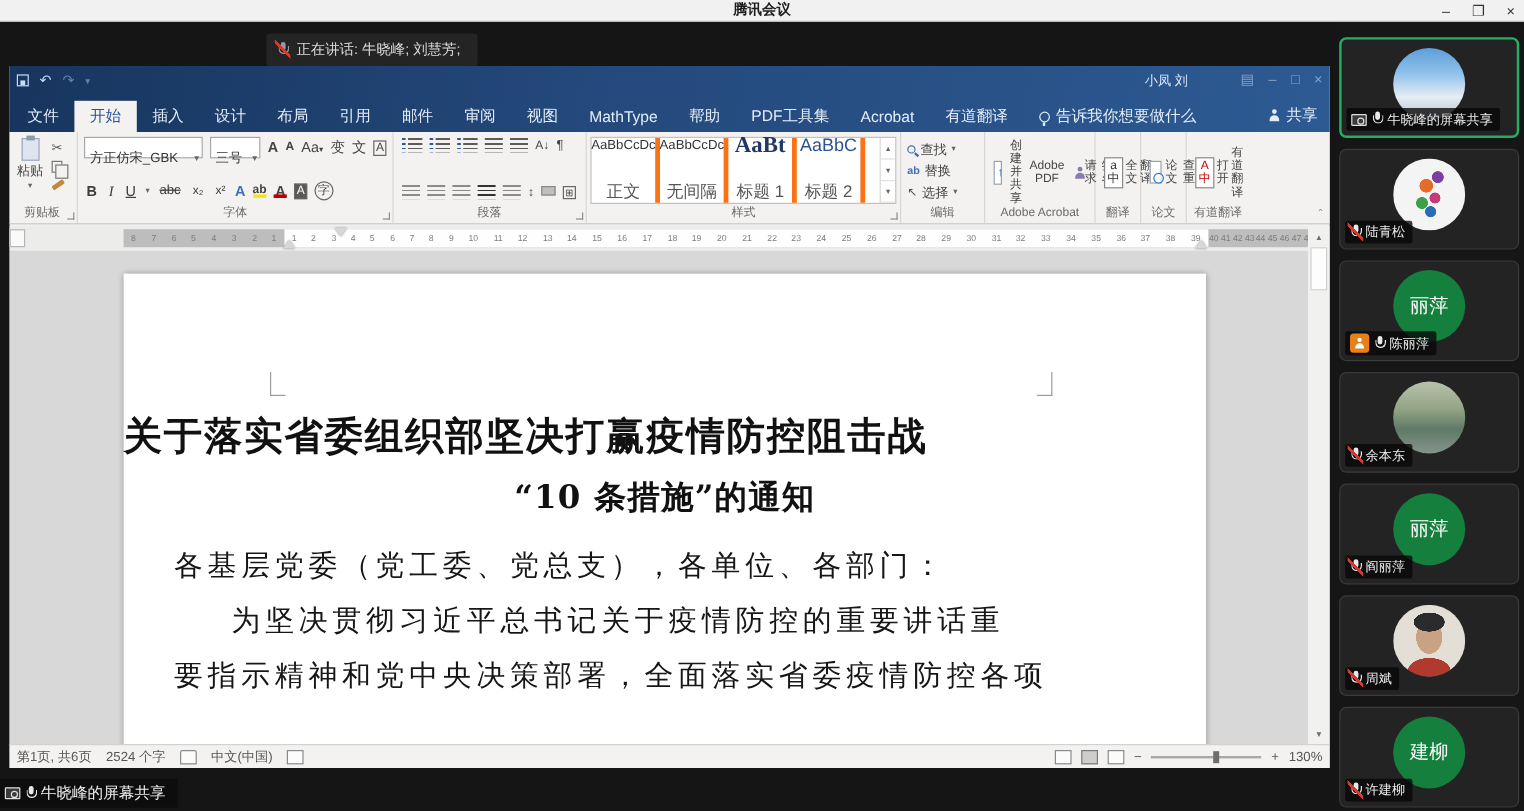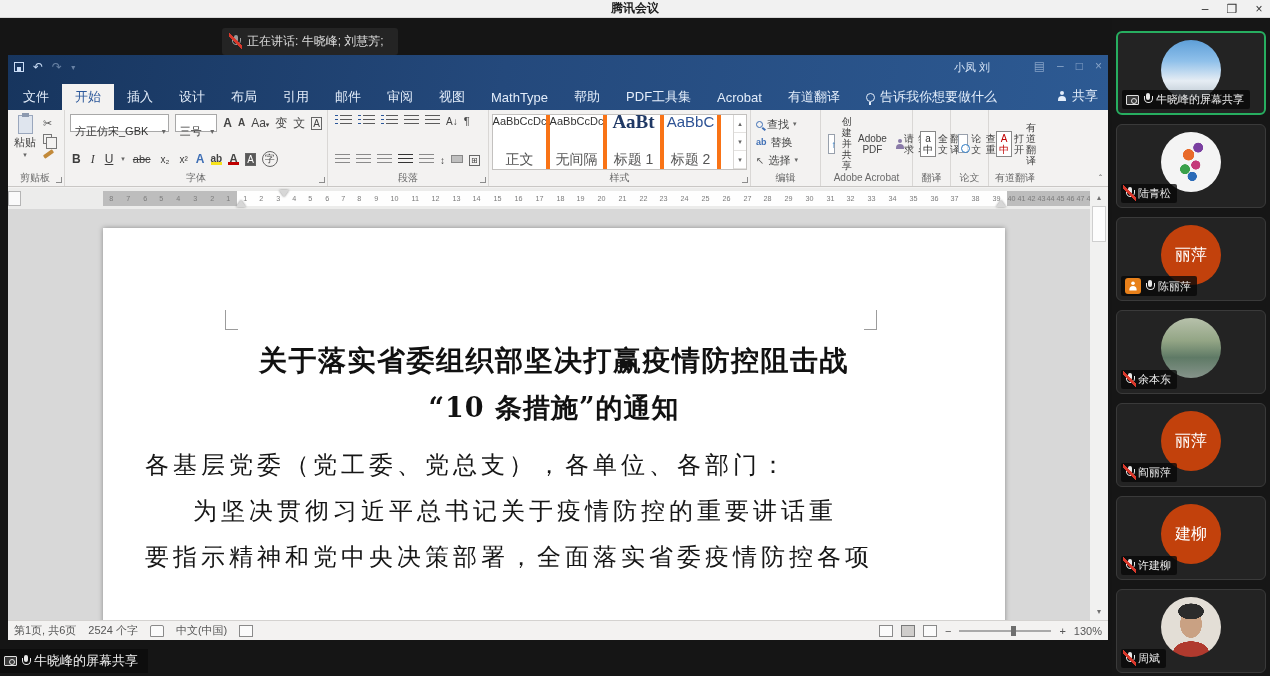--- a/index.html
+++ b/index.html
@@ -167,21 +167,21 @@
   .rib-collapse { position:absolute; right:6px; top:118px; font-size:9px; color:#666; }
 
   
   .docarea { position:absolute; top:154px; left:0; width:1082px; bottom:20px;
     background:#d8d8d8; overflow:hidden; }
   .page { position:absolute; left:95px; top:19px; width:902px; height:500px; background:#fff;
     box-shadow:0 0 5px rgba(0,0,0,.35); font-family:"DejaVu Serif","Liberation Serif",serif; }
   .cmark { position:absolute; width:13px; height:20px; }
   .cmark.tl { left:122px; top:82px; border-left:1px solid #9c9c9c; border-bottom:1px solid #9c9c9c; }
   .cmark.tr { right:128px; top:82px; border-right:1px solid #9c9c9c; border-bottom:1px solid #9c9c9c; }
-  .dtitle1 { margin-top:114px; text-align:center; font-size:28px; font-weight:bold;
+  .dtitle1 { margin-top:114px; font-size:32px; font-weight:bold;
     color:#111; letter-spacing:1.5px; }
   .dtitle2 { margin-top:10px; text-align:center; font-size:27px; font-weight:bold;
     color:#111; letter-spacing:1px; }
   .dbody { margin:16px 120px 0 42px; }
   .docline { font-size:24px; color:#161616; letter-spacing:4px; line-height:46px;
     white-space:nowrap; }
   .docline.indent { text-indent:2em; }
 
   
   .vscroll { position:absolute; top:133px; right:0; width:18px; bottom:20px; background:#f1f1f0; }
@@ -209,21 +209,21 @@
 
   
   .sidebar { position:absolute; left:1112px; top:18px; width:158px; bottom:0; background:#161616;
     display:flex; flex-direction:column; align-items:center; padding-top:13px; gap:9px; }
   .tile { position:relative; width:150px; height:84px; background:#232323;
     border:1px solid #3a3a3a; border-radius:6px; flex:0 0 auto; }
   .tile.speaking { border:2px solid #27ae60; }
   .avatar { position:absolute; left:50%; top:7px; transform:translateX(-50%); width:60px;
     height:60px; border-radius:50%; display:flex; align-items:center; justify-content:center;
     font-size:16px; color:#fff; overflow:hidden; }
-  .avatar.initials { background:#c2410c; }
+  .avatar.initials { background:#15803d; }
   .avatar.photo-sky { background:linear-gradient(180deg,#5e9fd8 0%,#8fc0ea 35%,#e6edf4 68%,#b3c0ca 100%); }
   .avatar.photo-art { background:
       radial-gradient(circle at 62% 26%,#7a3fa0 0 8%,transparent 9%),
       radial-gradient(circle at 46% 38%,#e86a2a 0 11%,transparent 12%),
       radial-gradient(circle at 58% 55%,#c43a7a 0 9%,transparent 10%),
       radial-gradient(circle at 40% 62%,#3aa04a 0 9%,transparent 10%),
       radial-gradient(circle at 52% 74%,#2b6bb8 0 8%,transparent 9%),#f4f4f4; }
   .avatar.photo-bridge { background:linear-gradient(180deg,#b7c1ab 0%,#93a585 38%,#5f7a66 66%,#86948b 100%); }
   .avatar.photo-cartoon { background:
       radial-gradient(ellipse 13px 8px at 50% 24%,#2b2b2b 0 98%,transparent 100%),
@@ -661,31 +661,31 @@
       <div class="tile">
         <div class="avatar initials">丽萍</div>
         <div class="nlabel">
           <span class="mic">
             <i class="slash"></i>
           </span>
           <span>阎丽萍</span>
         </div>
       </div>
       <div class="tile">
+        <div class="avatar photo-cartoon"></div>
+        <div class="nlabel">
+          <span class="mic">
+            <i class="slash"></i>
+          </span>
+          <span>周斌</span>
+        </div>
+      </div>
+      <div class="tile">
         <div class="avatar initials">建柳</div>
         <div class="nlabel">
           <span class="mic">
             <i class="slash"></i>
           </span>
           <span>许建柳</span>
         </div>
       </div>
-      <div class="tile">
-        <div class="avatar photo-cartoon"></div>
-        <div class="nlabel">
-          <span class="mic">
-            <i class="slash"></i>
-          </span>
-          <span>周斌</span>
-        </div>
-      </div>
     </div>
 </div>
 
 </body></html>

